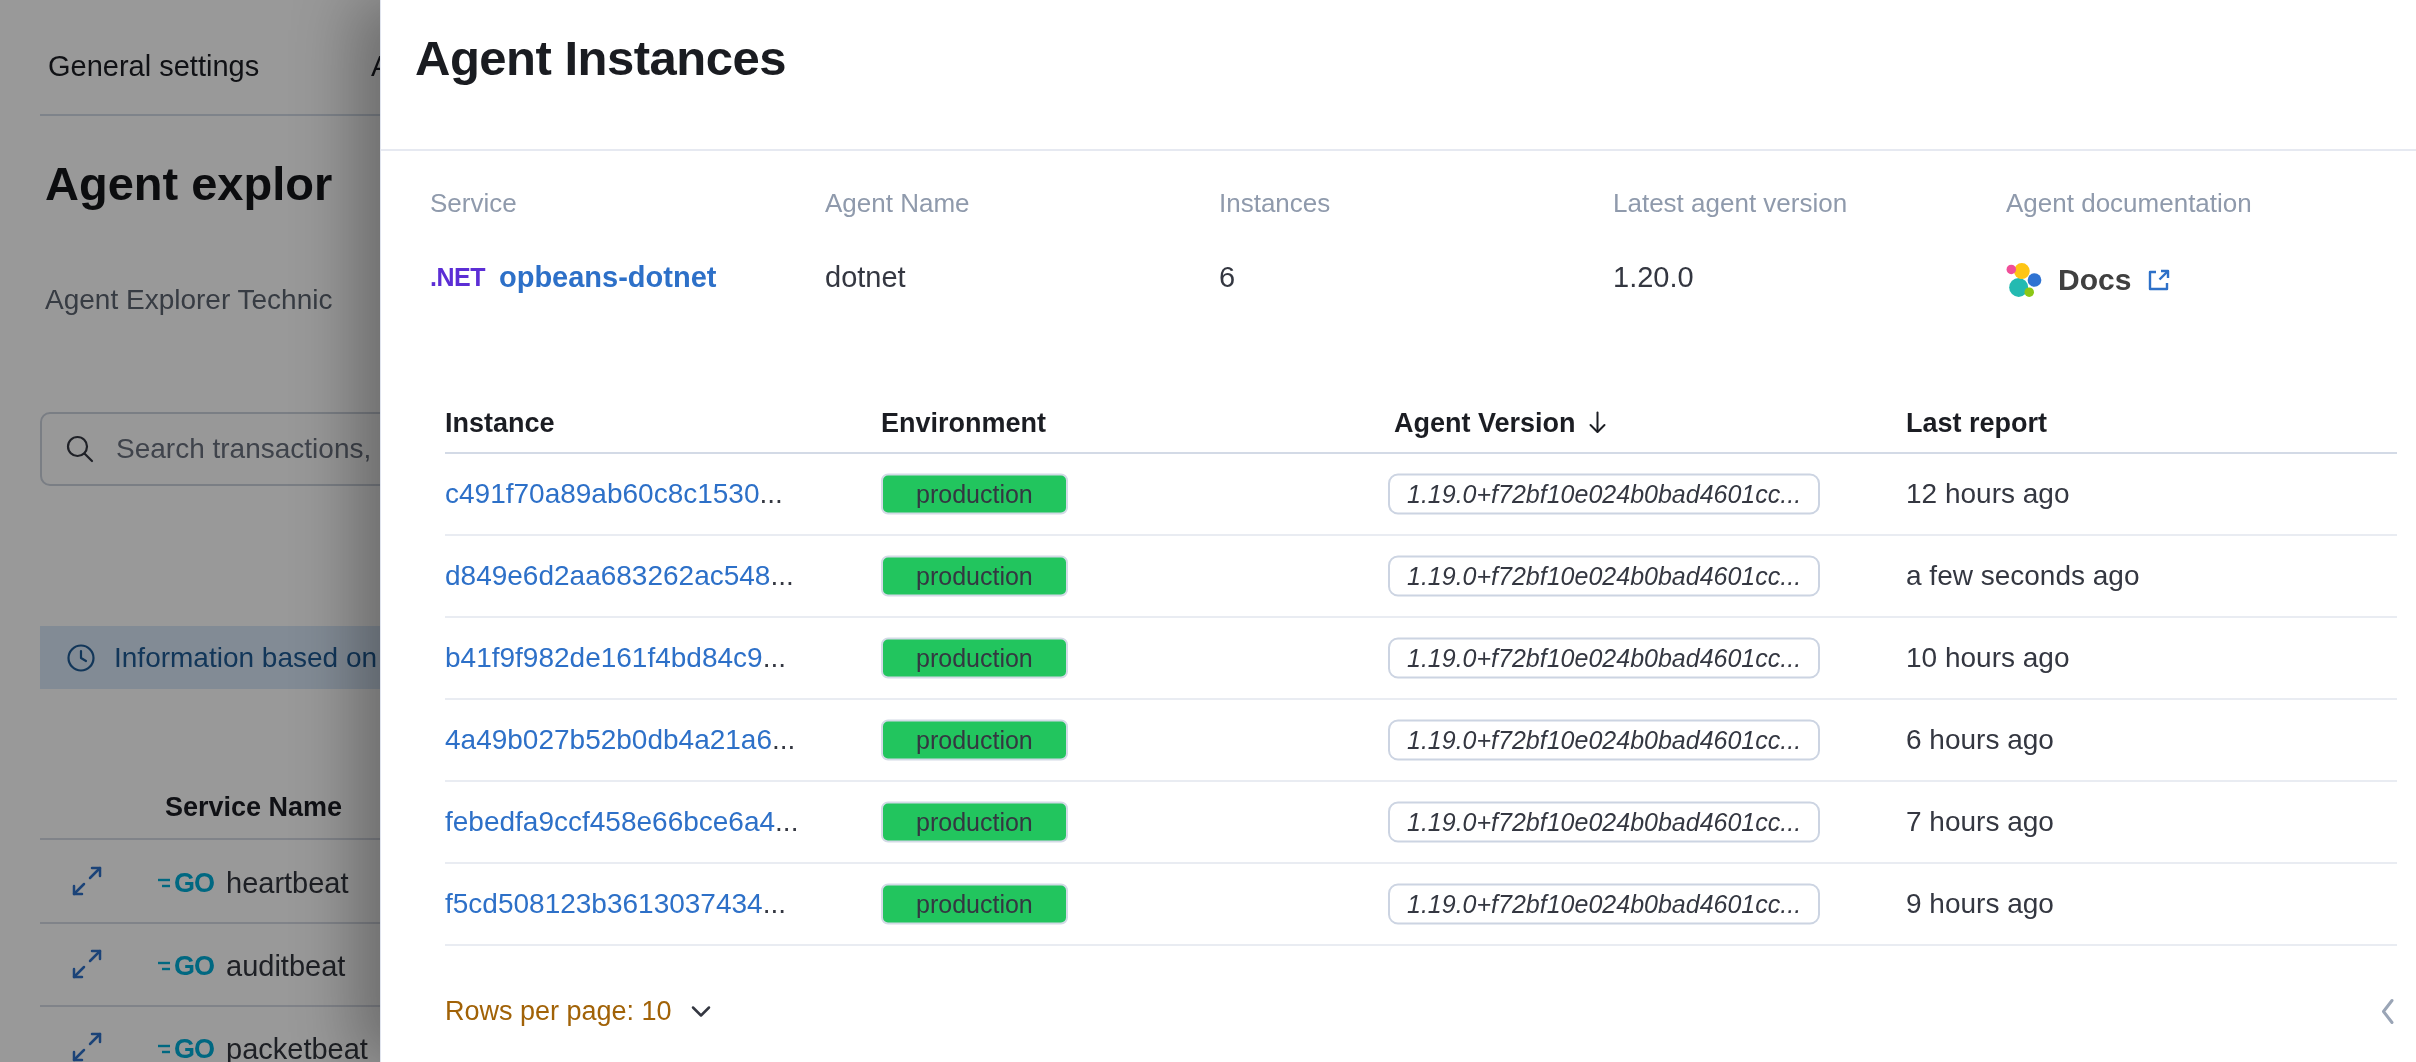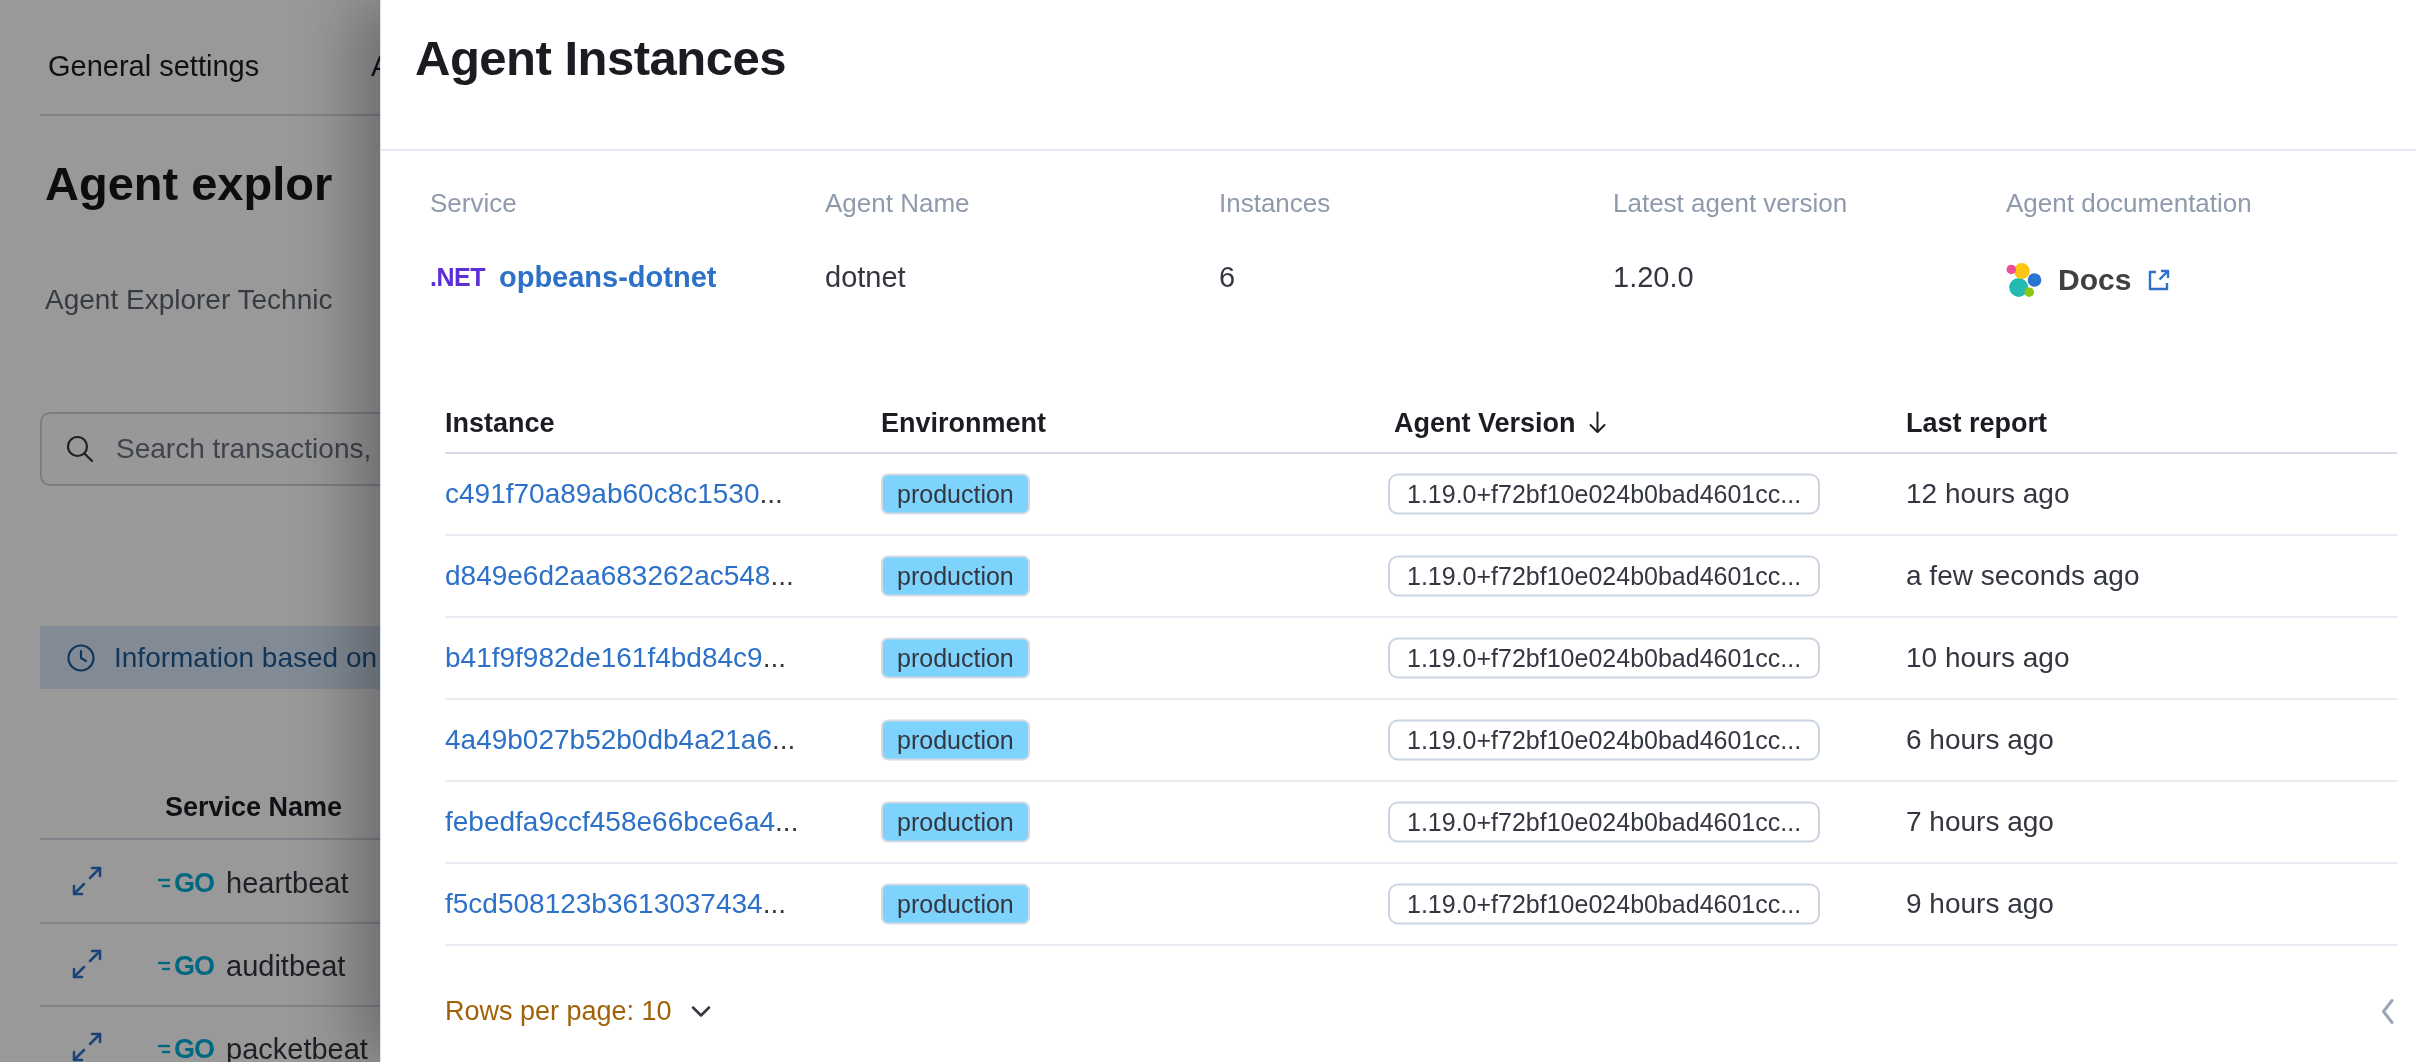--- a/index.html
+++ b/index.html
@@ -57,24 +57,24 @@
   .th { position:absolute; top:50%; transform:translateY(-50%); font-size:27px; font-weight:700;
         color:#1b1d23; display:flex; align-items:center; gap:10px; white-space:nowrap; }
   .trow { position:relative; height:82px; border-bottom:2px solid #e9ecf2; }
   .cell { position:absolute; top:50%; transform:translateY(-50%); white-space:nowrap; }
   .c-instance { left:0; font-size:28px; font-weight:500; }
   .c-instance a { color:#2d70c8; text-decoration:none; }
   .c-instance .ellip { color:#343741; }
   .c-env { left:436px; }
   .c-ver { left:943px; }
   .c-last { left:1461px; font-size:28px; color:#343741; }
-  .badge-env { display:inline-block; border:2px solid #d3dae6; border-radius:7px; background:#7dd3fc;
-               padding:4px 14px; font-size:25px; font-weight:500; color:#343741; }
+  .badge-env { display:inline-block; border:2px solid #d3dae6; border-radius:7px; background:#22c55e;
+               padding:4px 33px; font-size:25px; font-weight:500; color:#343741; }
   .badge-ver { display:inline-block; border:2px solid #ccd4e2; border-radius:10px; background:#fff;
-               padding:4px 17px; font-size:25px; color:#343741; }
+               padding:4px 17px; font-size:25px; color:#343741;font-style:italic; }
 
   .fly-footer { position:absolute; left:64px; right:26px; top:975px; height:72px;
                 display:flex; align-items:center; justify-content:space-between; }
   .rpp { display:flex; align-items:center; gap:18px; font-size:27px; color:#a16207; cursor:pointer; }
   .pager { display:flex; align-items:center; gap:28px; }
   .page-num { font-size:29px; font-weight:700; color:#2d70c8; text-decoration:underline; cursor:pointer; }
   .pg-btn { background:none; border:none; cursor:pointer; display:flex; align-items:center; }
 </style>
 </head>
 <body>

